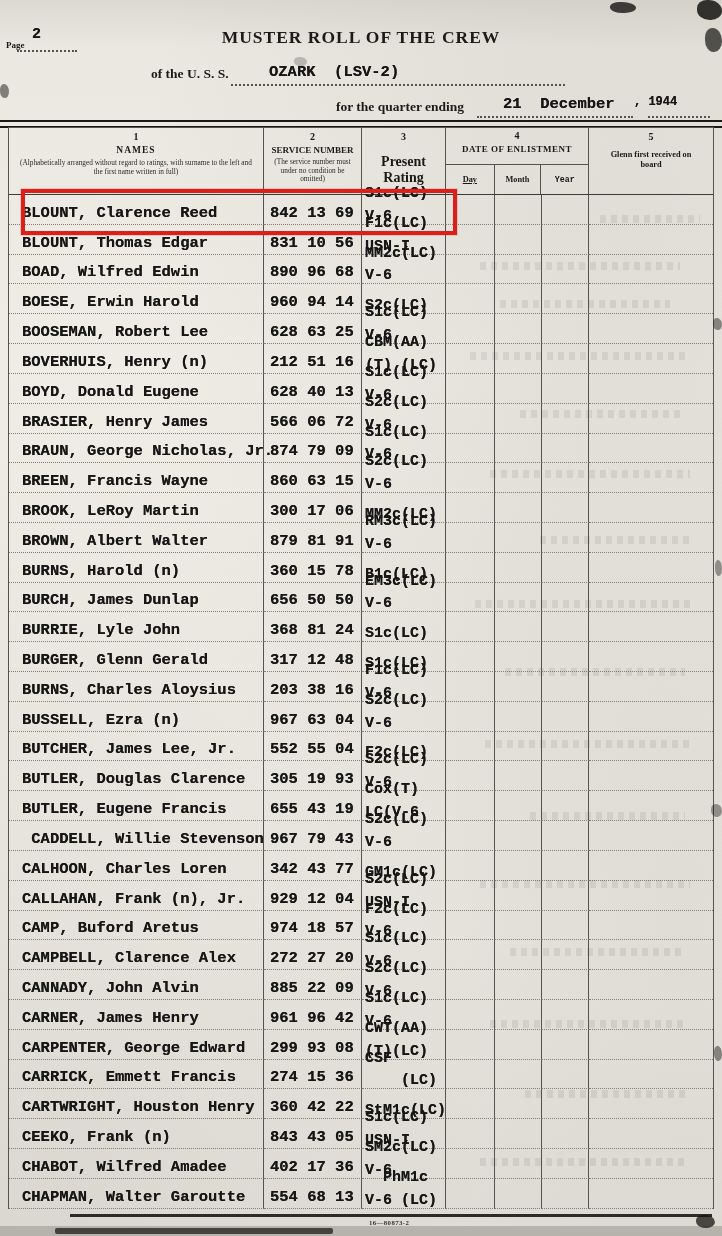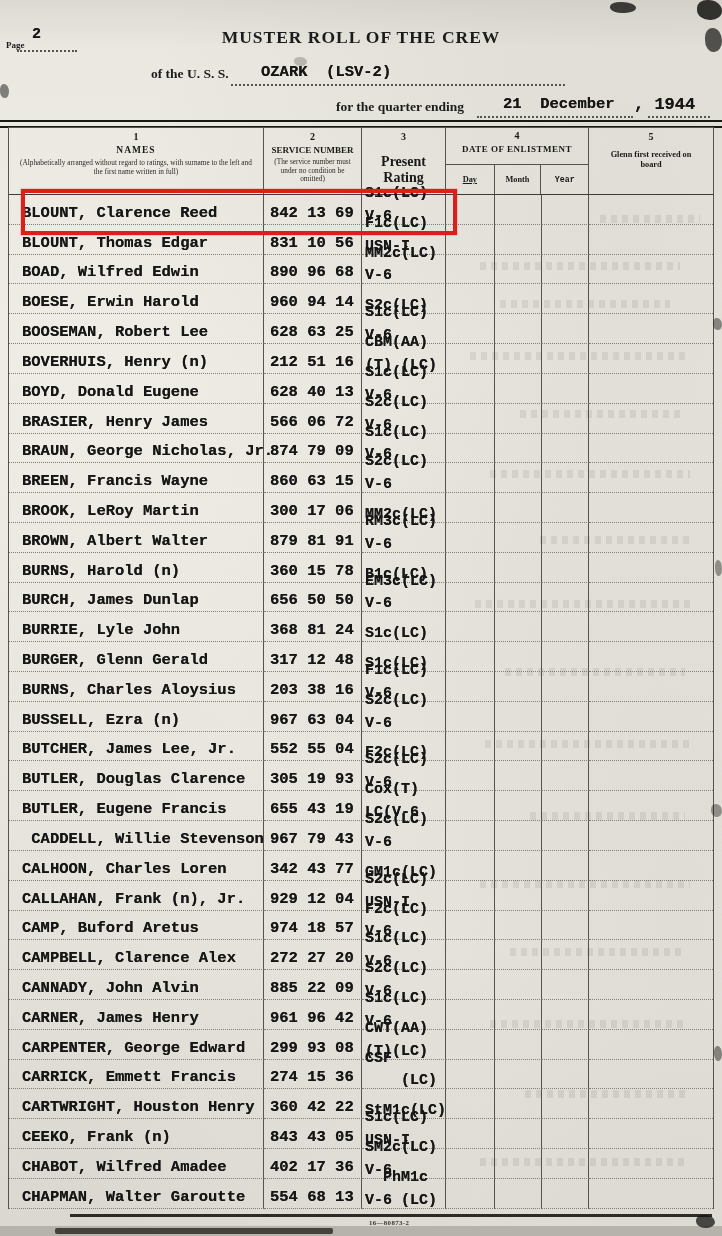--- a/index.html
+++ b/index.html
@@ -13,24 +13,24 @@
   .typed{font-family:"Liberation Mono","DejaVu Sans Mono",monospace;font-weight:700;
     color:#161616;white-space:pre;text-shadow:0 0 0.6px rgba(25,25,25,0.85);}
   .printed{font-weight:700;color:#1b1b1b;}
   .abs{position:absolute;}
   .dotline{position:absolute;border-bottom:2px dotted #55534e;height:0;}
   
   #page-label{left:6px;top:40px;font-size:9px;}
   #page-number{left:32px;top:26px;font-size:15px;}
   #doc-title{left:50%;top:27px;transform:translateX(-50%);font-size:17.5px;letter-spacing:1px;white-space:nowrap;}
   #ship-prefix{left:151px;top:66px;font-size:13.5px;white-space:nowrap;}
-  #ship-name{left:261px;top:63px;font-size:15.5px;}
+  #ship-name{left:269px;top:63px;font-size:15.5px;}
   #quarter-prefix{left:336px;top:99px;font-size:13.5px;white-space:nowrap;}
   #quarter-date{left:503px;top:95px;font-size:15.5px;}
-  #year-val{left:634px;top:95px;font-size:17px;}
+  #year-val{left:634px;top:95px;font-size:12px;}
   #double-rule{left:0;top:120px;width:722px;height:4px;border-top:2px solid #181816;border-bottom:2px solid #181816;}
   
   #muster-table{left:8px;top:127px;width:704px;border-left:1px solid #55534e;border-right:1px solid #55534e;border-top:1px solid #55534e;}
   #thead{display:flex;height:66px;border-bottom:1px solid #3c3b38;}
   .hcol{position:relative;border-right:1px solid #55534e;text-align:center;box-sizing:border-box;}
   .hcol:last-child{border-right:none;}
   .colnum{position:absolute;top:3px;left:0;right:0;font-size:10px;font-weight:700;}
   .coltitle{position:absolute;left:0;right:0;font-weight:700;}
   .colsub{position:absolute;left:0;right:0;font-size:7.3px;line-height:8.6px;color:#2a2a28;}
   .w-name{width:255px;} .w-svc{width:98px;} .w-rate{width:84px;} .w-date{width:143px;} .w-recv{width:124px;}

